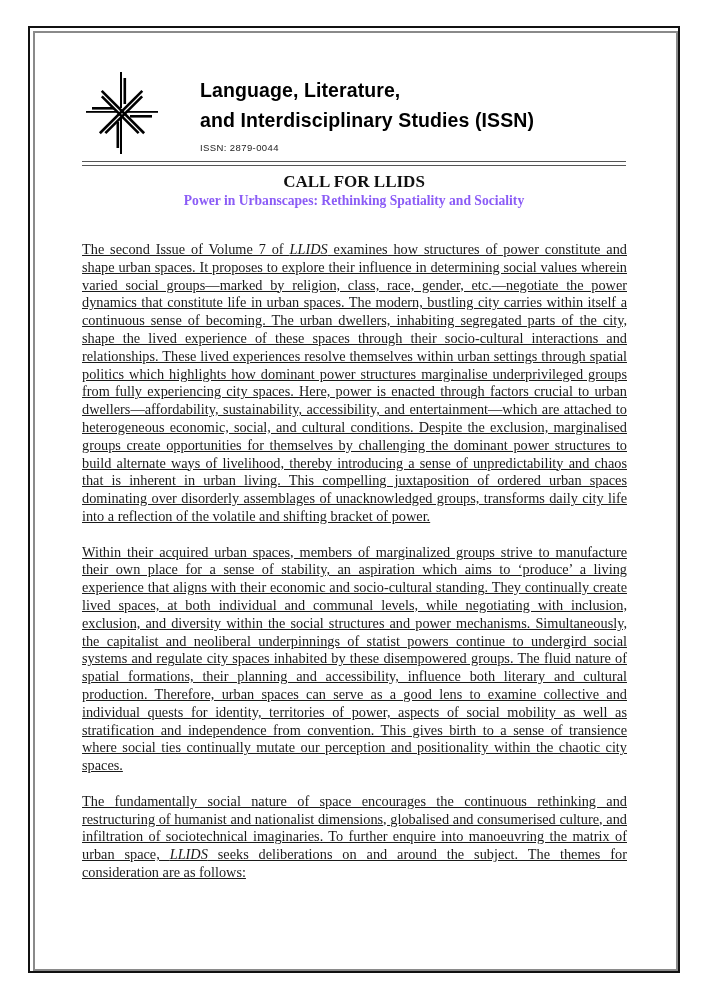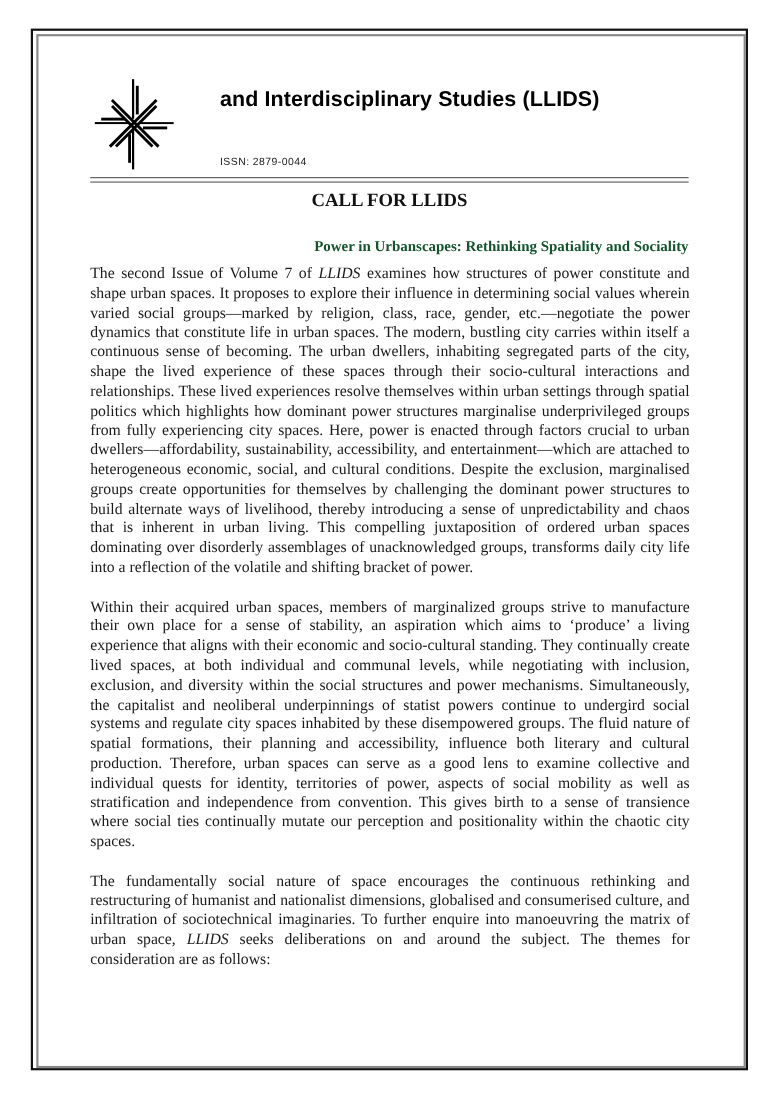--- a/index.html
+++ b/index.html
@@ -78,35 +78,36 @@
       top: 172px;
       text-align: center;
       font-weight: bold;
       font-size: 17px;
       color: #111;
     }
     .subtitle {
       position: absolute;
       left: 82px;
       width: 544px;
-      top: 216px;
-      text-align: right;
+      top: 193px;
+      text-align: center;
       font-weight: bold;
       font-size: 13.6px;
-      color: #14532d;
+      color: #8b5cf6;
     }
     .body-text {
       position: absolute;
       left: 82px;
       width: 545px;
       top: 241px;
       font-size: 14.3px;
       line-height: 17.8px;
       text-align: justify;
       color: #1a1a1a;
+      text-decoration: underline;
     }
     .body-text p {
       margin: 0 0 17.8px 0;
     }
     .body-text em {
       font-style: italic;
     }
   </style>
 </head>
 <body>
@@ -130,21 +131,22 @@
     <rect x="-30" y="-2.6" width="60" height="2.6" fill="#000"></rect>
     <rect x="-26" y="1.2" width="52" height="2.6" fill="#000"></rect>
   </g>
   <g transform="translate(36 43) rotate(-45)">
     <rect x="-30" y="-2.6" width="60" height="2.6" fill="#000"></rect>
     <rect x="-26" y="1.2" width="52" height="2.6" fill="#000"></rect>
   </g>
 </svg>
 
 <div class="journal-title">
-  <div>and Interdisciplinary Studies (LLIDS)</div>
+  <div>Language, Literature,</div>
+  <div>and Interdisciplinary Studies (ISSN)</div>
 </div>
 
 <div class="issn">ISSN: 2879-0044</div>
 
 <div class="header-rule"></div>
 
 <div class="cfp-heading">CALL FOR LLIDS</div>
 <div class="subtitle">Power in Urbanscapes: Rethinking Spatiality and Sociality</div>
 
 <div class="body-text">

